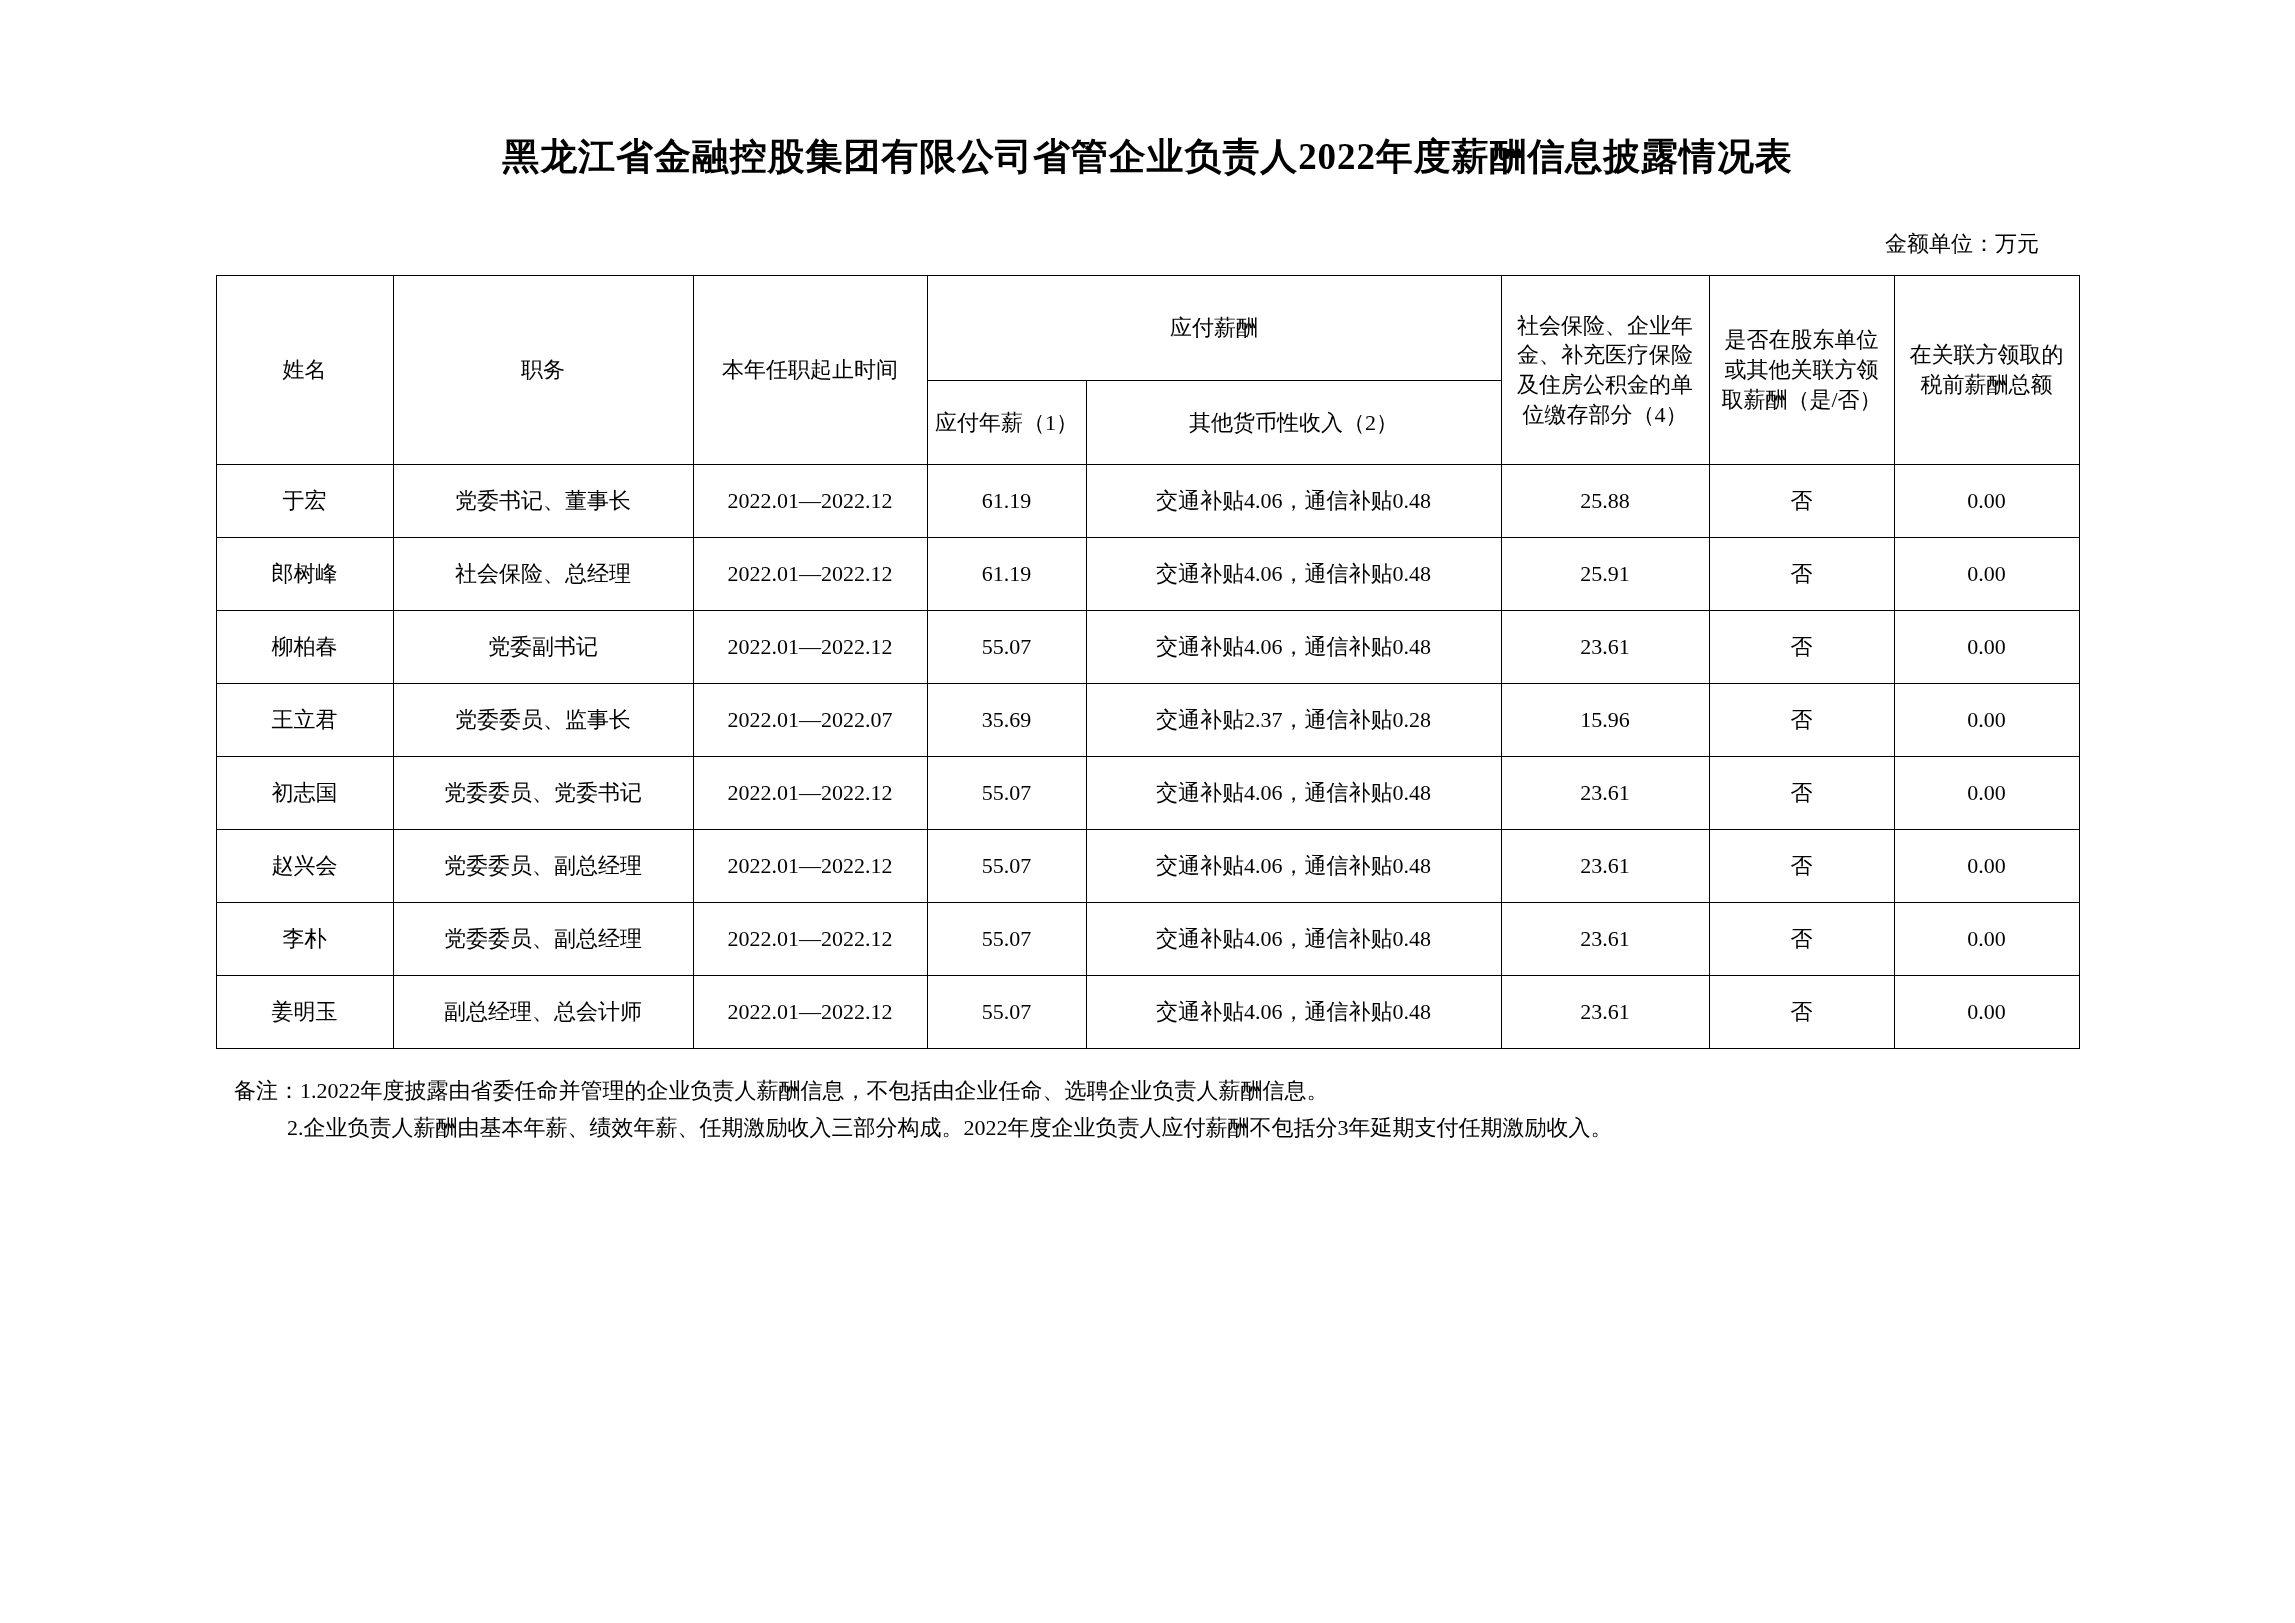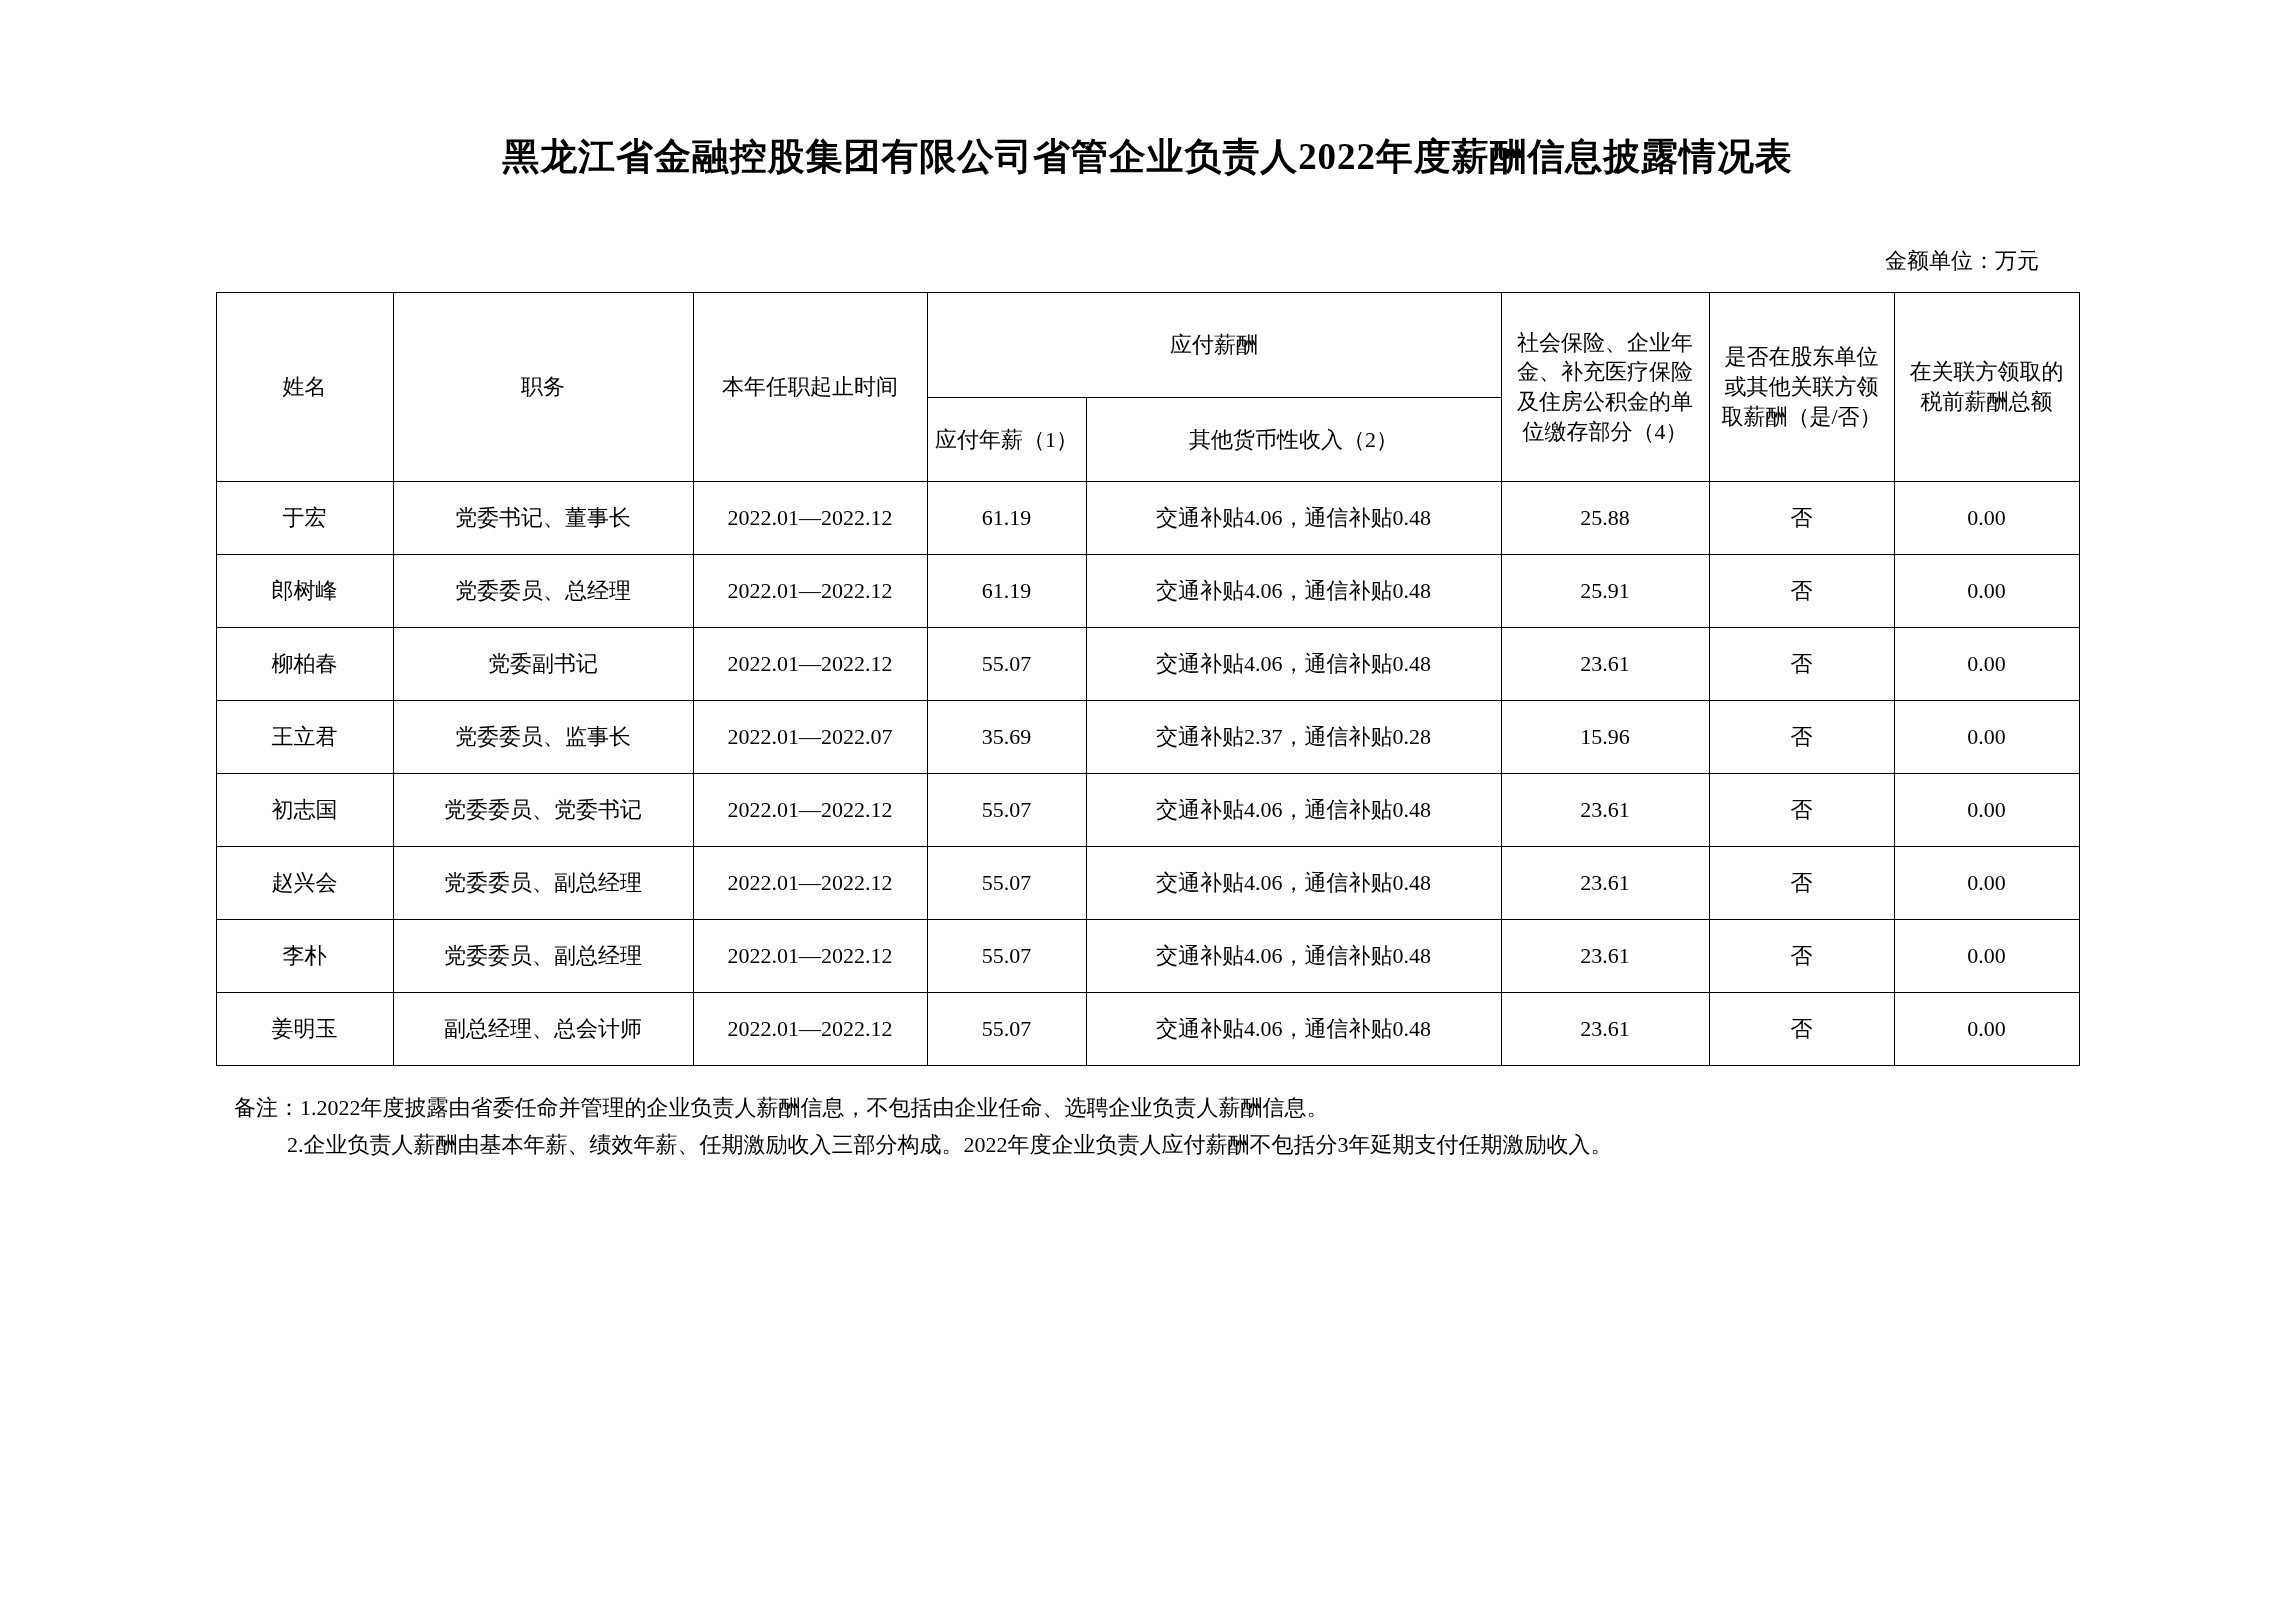--- a/index.html
+++ b/index.html
@@ -27,21 +27,21 @@
     font-size: 37px;
     font-weight: bold;
     letter-spacing: 0.9px;
     margin-top: 132px;
     margin-bottom: 0;
     font-family: Liberation Serif, serif;
   }
   .unit-line {
     text-align: right;
     font-size: 22px;
-    margin-top: 64px;
+    margin-top: 47px;
     margin-right: 256px;
     font-family: "Liberation Serif", "DejaVu Serif", serif;
   }
   table.pay-table {
     border-collapse: collapse;
     margin: 16px auto 0 auto;
     width: 1864px;
     table-layout: fixed;
     font-size: 22px;
   }
@@ -129,21 +129,21 @@
         <td>党委书记、董事长</td>
         <td>2022.01—2022.12</td>
         <td>61.19</td>
         <td>交通补贴4.06，通信补贴0.48</td>
         <td>25.88</td>
         <td>否</td>
         <td>0.00</td>
       </tr>
       <tr>
         <td>郎树峰</td>
-        <td>党委委员、总经理</td>
+        <td>社会保险、总经理</td>
         <td>2022.01—2022.12</td>
         <td>61.19</td>
         <td>交通补贴4.06，通信补贴0.48</td>
         <td>25.91</td>
         <td>否</td>
         <td>0.00</td>
       </tr>
       <tr>
         <td>柳柏春</td>
         <td>党委副书记</td>

